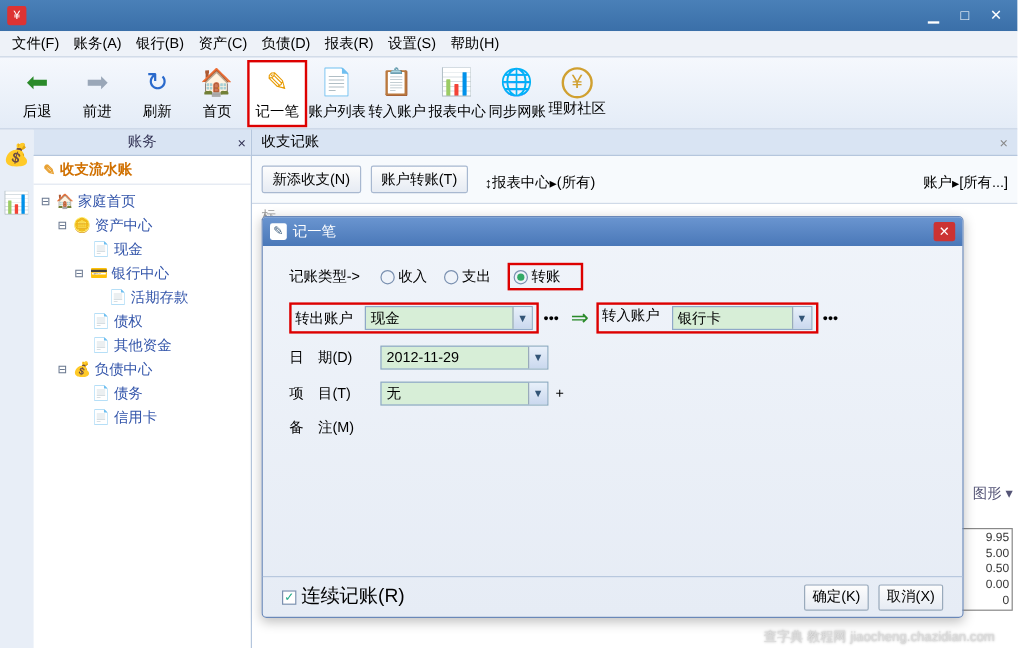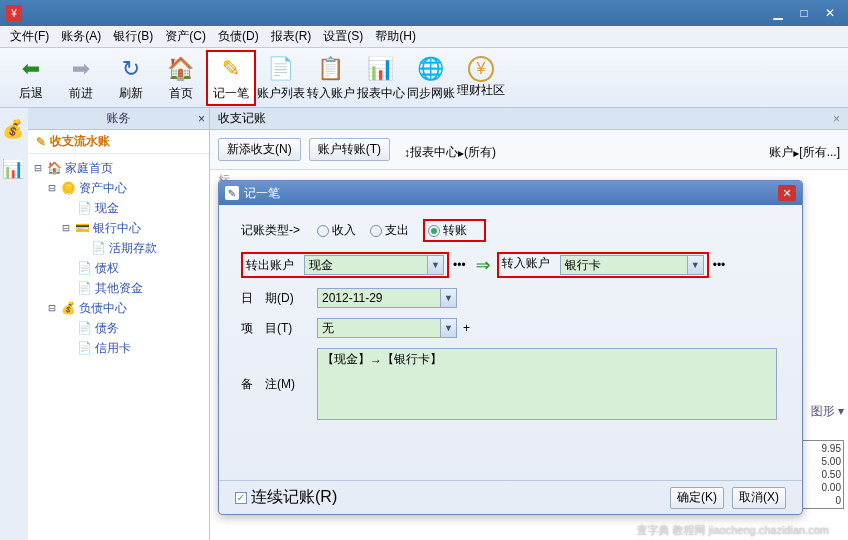--- a/index.html
+++ b/index.html
@@ -267,21 +267,21 @@
         <span style="width:58px">转出账户</span>
         <span class="combo" style="width:140px">
             <span class="cv">现金</span>
             <span class="car">▼</span>
           </span>
       </span>
       <span class="dots">•••</span>
       <span class="arrow">⇒</span>
       <span class="hl-red" style="display:inline-flex;align-items:flex-start">
         <span style="width:58px">转入账户</span>
-        <span class="combo" style="width:144px">
+        <span class="combo" style="width:117px">
             <span class="cv">银行卡</span>
             <span class="car">▼</span>
           </span>
       </span>
       <span class="dots">•••</span>
     </div>
 
     <div class="frow">
       <span class="flabel">日　期(D)</span>
       <span class="combo" style="width:140px;background:#d7eed7">
@@ -295,21 +295,20 @@
       <span class="flabel">项　目(T)</span>
       <span class="combo" style="width:140px">
           <span class="cv">无</span>
           <span class="car">▼</span>
         </span>
       <span style="margin-left:6px;cursor:pointer">+</span>
     </div>
 
     <div class="frow" style="align-items:center">
       <span class="flabel">备　注(M)</span>
-      <textarea class="memo" style="">【现金】→【银行卡】</textarea>
     </div>
   </div>
   <div class="dlg-foot">
     <span class="chk">
         <span class="cb">✓</span>
         <span>连续记账(R)</span>
       </span>
     <div class="btns">
       <div class="btn2">确定(K)</div>
       <div class="btn2">取消(X)</div>

